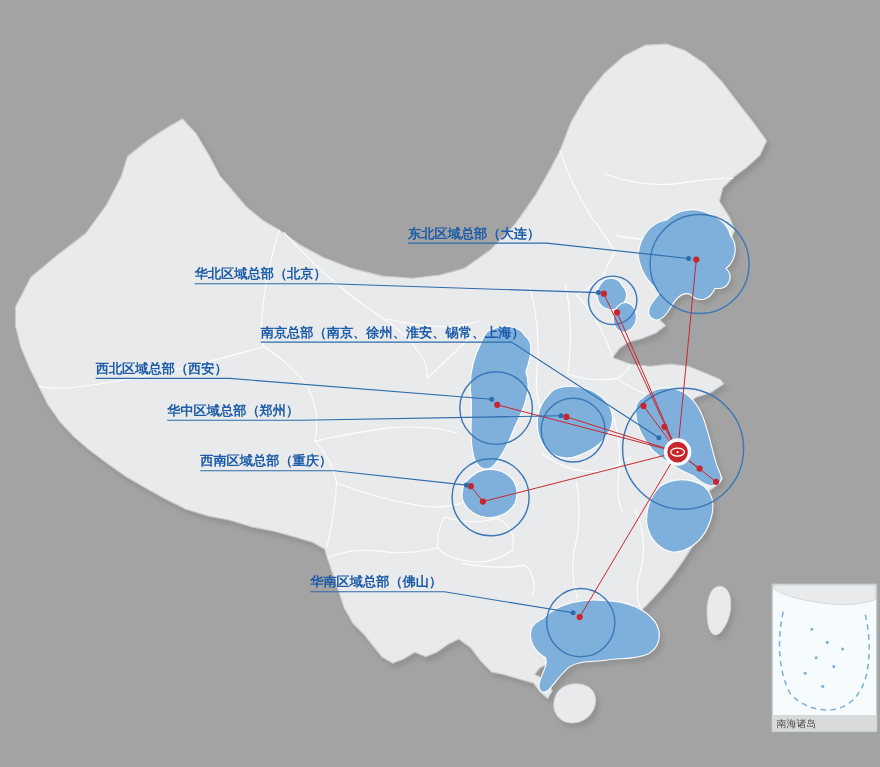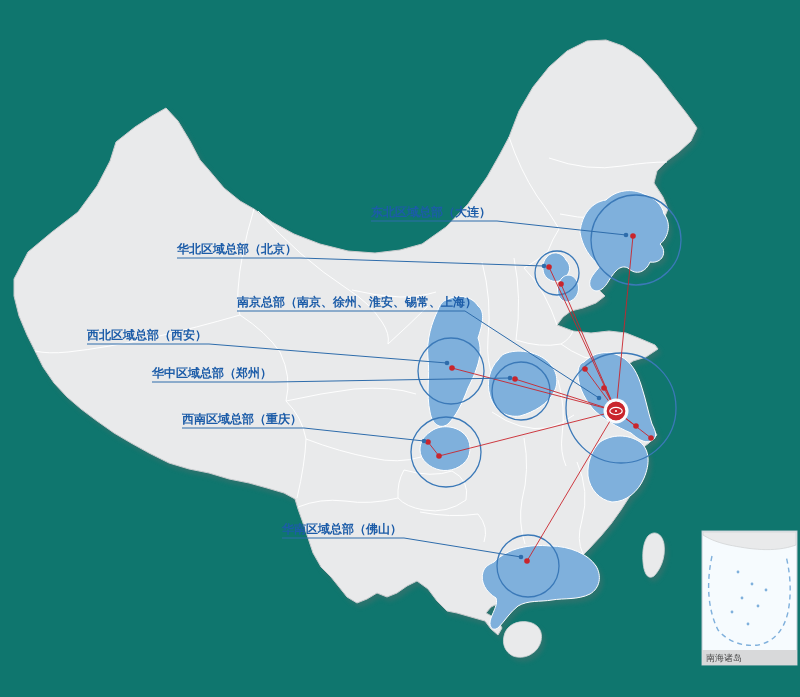--- a/index.html
+++ b/index.html
@@ -1,17 +1,17 @@
 <!DOCTYPE html>
 <html style="--land: #e9eaeb; --land_border: #c9cbcd; --highlight: #7fb0dc; --circle: #3b79b8; --leader: #2e6cab; --red: #c9252c; --label: #1c5ca8;"><head>
 <meta charset="utf-8">
 <style>
   html,body{margin:0;padding:0;background:#fff;}
   .stage{
-    position:relative;width:800px;height:697px;background:#0f766e;overflow:hidden;
+    position:relative;width:800px;height:697px;background:#a3a3a3;overflow:hidden;
     font-family:"Liberation Sans","DejaVu Sans",sans-serif;
   }
   svg{position:absolute;left:0;top:0;}
   .landgroup{filter:drop-shadow(3px 4px 2px rgba(110,110,110,.30));}
   .land{fill:var(--land,#e9eaeb);stroke:var(--land_border,#c9cbcd);stroke-width:1;stroke-linejoin:round;}
   .inner-border{fill:none;stroke:#ffffff;stroke-width:1;opacity:.95;stroke-linejoin:round;}
   .prov{fill:var(--highlight,#7fb0dc);stroke:#ffffff;stroke-width:1;stroke-linejoin:round;}
   .island{fill:var(--land,#e9eaeb);stroke:#d2d4d6;stroke-width:.8;}
   .hq-circle{fill:none;stroke:var(--circle,#3b79b8);stroke-width:1.3;}
   .leader{fill:none;stroke:var(--leader,#2e6cab);stroke-width:1;}

